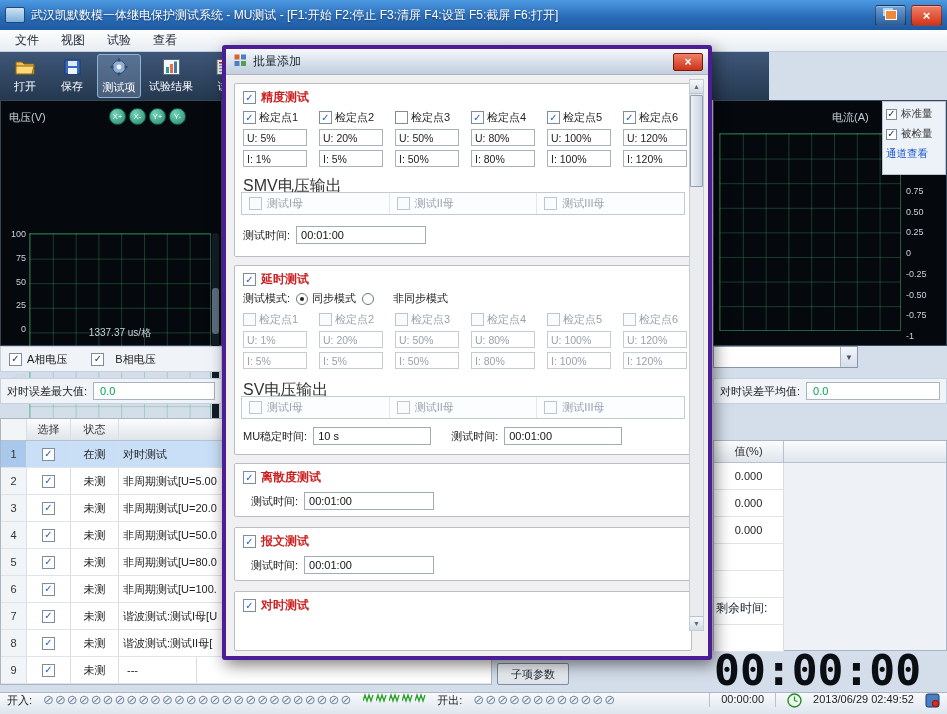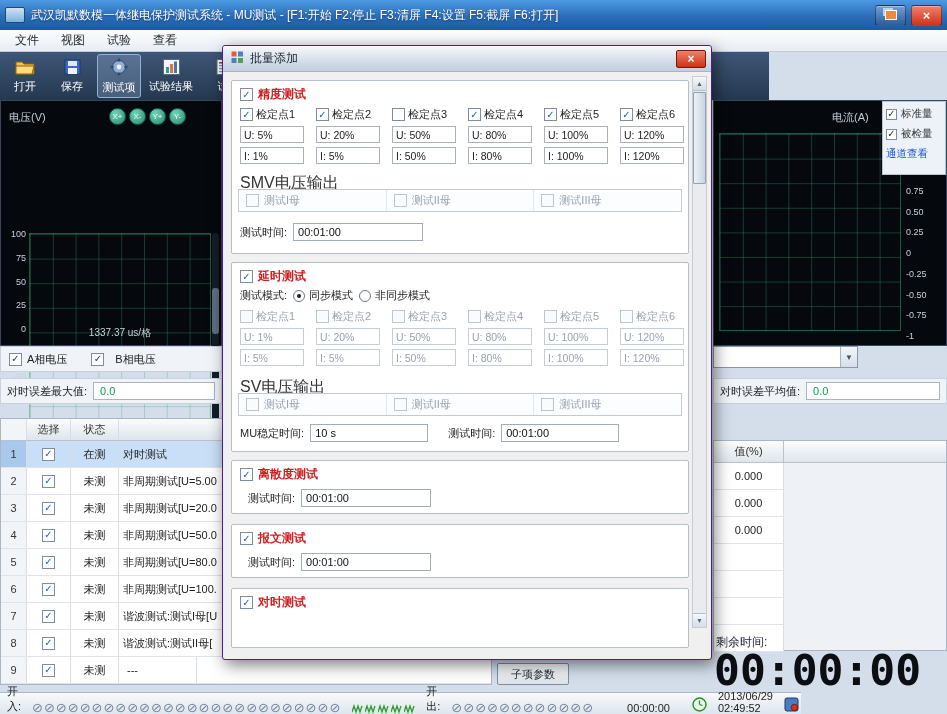--- a/index.html
+++ b/index.html
@@ -92,37 +92,37 @@
   .vt-header{height:22px;display:flex;background:linear-gradient(#fbfcfd,#dfe5ec);border-bottom:1px solid #b8c2ce;}
   .vt-hcell{width:70px;border-right:1px solid #b8c2ce;display:flex;align-items:center;justify-content:center;font-size:11px;color:#333;}
   .vt-row{height:27px;display:flex;}
   .vt-cell{width:70px;background:#fff;border-right:1px solid #d9dee5;border-bottom:1px solid #dfe4ea;
            display:flex;align-items:center;justify-content:center;font-size:11px;color:#222;}
 
   .push-btn{background:linear-gradient(#fafbfc,#dde3ea);border:1px solid #7e8ea0;border-radius:2px;
             font-size:11px;display:flex;align-items:center;justify-content:center;color:#1a2430;}
   .subparams{position:absolute;left:497px;top:663px;width:72px;height:22px;}
 
-  .remaining-label{position:absolute;left:716px;top:634px;font-size:12px;color:#1a2430;}
+  .remaining-label{position:absolute;left:716px;top:600px;font-size:12px;color:#1a2430;}
   .bigclock{position:absolute;left:714px;top:648px;width:232px;height:44px;
             font-family:"DejaVu Sans Mono","Liberation Mono",monospace;font-weight:bold;font-size:43px;
             line-height:44px;color:#0b0f14;letter-spacing:0;}
 
   
-  .statusbar{position:absolute;left:0;bottom:0;width:801px;height:22px;
+  .statusbar{position:absolute;left:0;bottom:0;width:947px;height:22px;
              background:linear-gradient(#f8fafc,#dde5ee);border-top:1px solid #aeb8c4;
-             display:flex;align-items:flex-end;padding:0 7px;gap:11px;font-size:11px;color:#222;}
+             display:flex;align-items:flex-start;padding:0 7px;gap:11px;font-size:11px;color:#222;}
   .sb-symbols{color:#70849c;font-size:13px;letter-spacing:1px;line-height:1;white-space:nowrap;}
   .sb-sep{width:1px;height:14px;background:#b8c2cc;}
   .sb-spacer{flex:1;}
   .waves{display:flex;gap:2px;align-items:center;}
 
   
   .dialog{position:absolute;left:222px;top:45px;width:490px;height:615px;background:#f0f0f0;
-          border:1px solid #4c1d95;border-radius:3px;box-shadow:3px 5px 16px rgba(0,0,0,.5);z-index:20;}
+          border:4px solid #4c1d95;border-radius:3px;box-shadow:3px 5px 16px rgba(0,0,0,.5);z-index:20;}
   .dlg-title{height:26px;background:linear-gradient(#f6f9fc,#cfd9e6 70%,#c3cfdd);border-bottom:1px solid #a8b4c2;
              border-radius:3px 3px 0 0;display:flex;align-items:center;padding:0 8px;gap:6px;font-size:12px;color:#15202e;}
   .dlg-close{position:absolute;right:5px;top:4px;width:30px;height:18px;
              background:linear-gradient(#f08068,#cc3318);border:1px solid #7a1808;border-radius:2px;
              color:#fff;font-size:12px;font-weight:bold;display:flex;align-items:center;justify-content:center;}
   .group{position:absolute;left:8px;width:458px;background:#fff;border:1px solid #b6bec8;border-radius:2px;overflow:hidden;}
   .sec-head{position:absolute;left:8px;top:5px;display:flex;align-items:center;gap:5px;}
   .sec-title{color:#cc2020;font-size:12px;font-weight:bold;}
   .points{position:absolute;left:8px;display:flex;gap:3px;}
   .pt{width:73px;display:flex;flex-direction:column;gap:4px;}
@@ -571,21 +571,21 @@
       <div class="sec-head">
         <span class="cb" data-checked="true"></span>
         <span class="sec-title">延时测试</span>
       </div>
       <div class="frow" style="left:8px;top:25px;color:#222;">
         <span>测试模式:</span>
         <span style="display:flex;align-items:center;gap:4px;">
           <span class="radio" data-checked="true"></span>
           <span>同步模式</span>
         </span>
-        <span style="display:flex;align-items:center;gap:4px;">
+        <span style="display:flex;align-items:center;gap:19px;">
           <span class="radio" data-checked="false"></span>
           <span>非同步模式</span>
         </span>
       </div>
       <div class="points" style="top:46px;">
         <div class="pt">
           <div class="pt-head">
               <span class="cb dis" data-checked="false"></span>
               <span>检定点1</span>
             </div>

